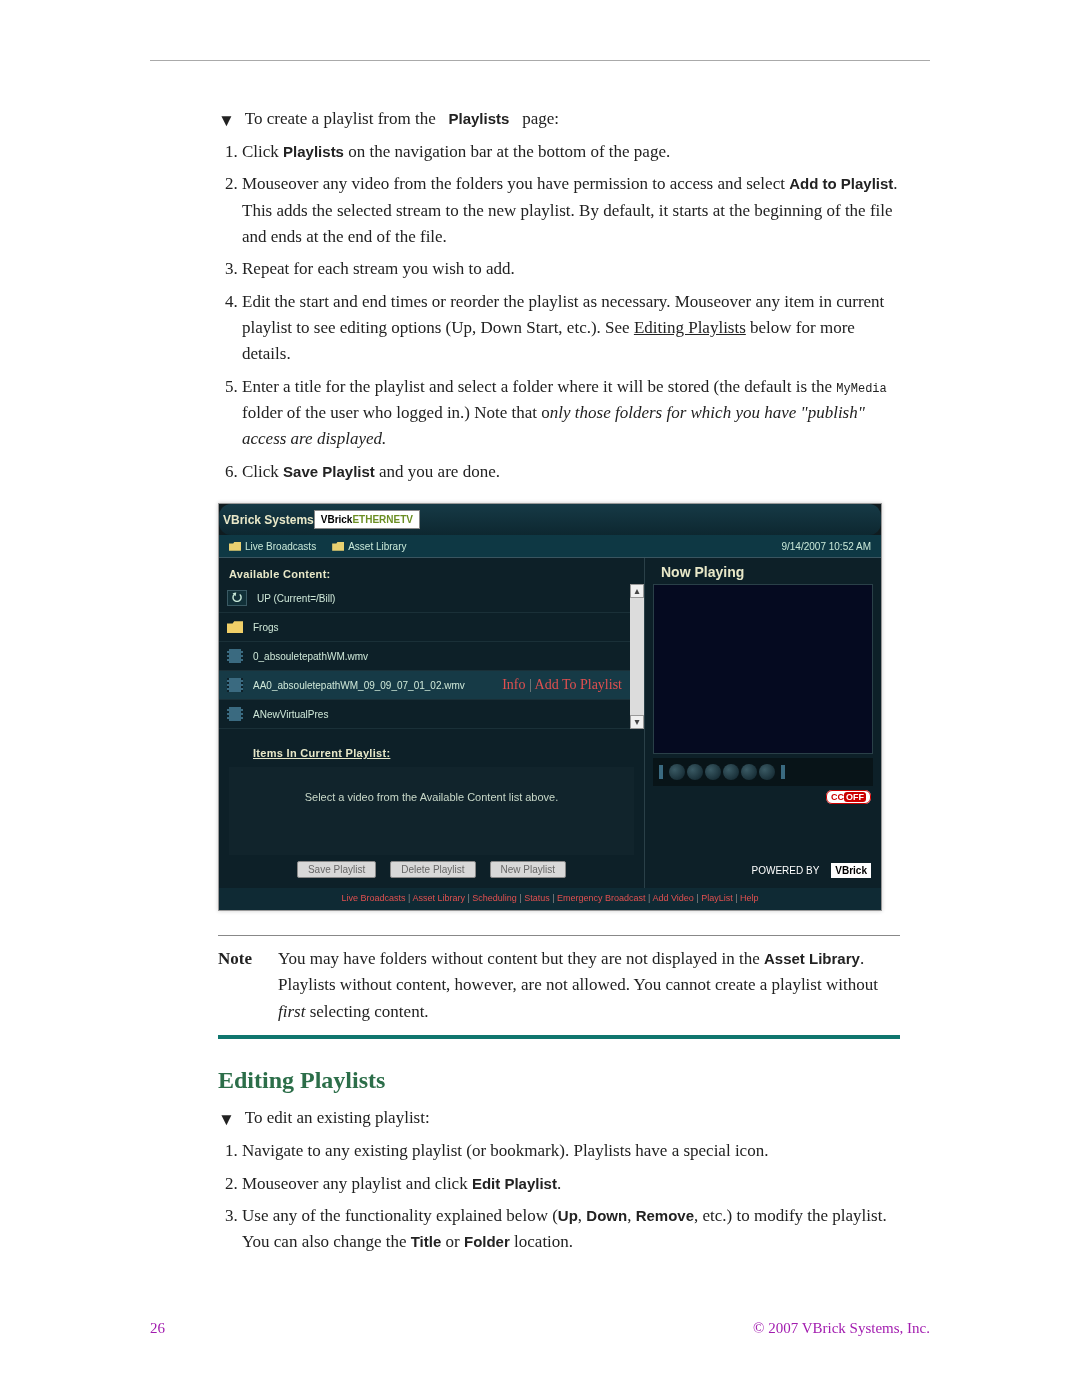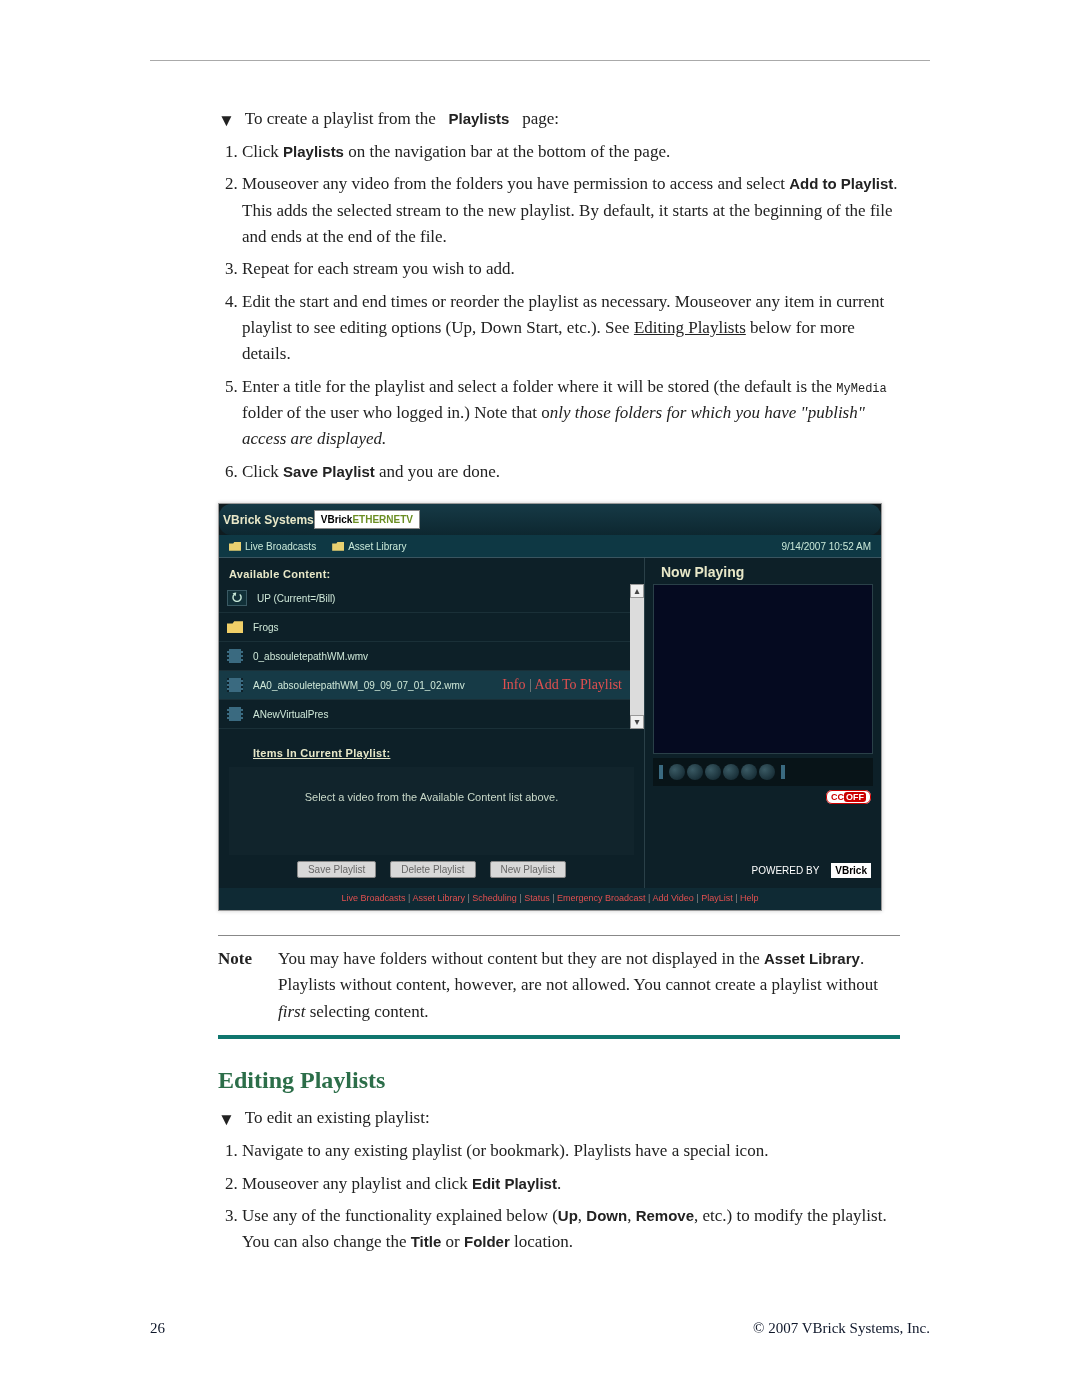--- a/index.html
+++ b/index.html
@@ -308,21 +308,21 @@
     flex-shrink: 0;
   }
   .note-box .note-body { flex: 1; }
 
   .page-footer {
     position: relative;
     margin: 64px 150px 0 150px;
     display: flex;
     justify-content: space-between;
     font-size: 15px;
-    color: #0f172a;
+    color: #a21caf;
     font-family: Georgia, serif;
   }
 </style>
 </head>
 <body>
 
 <div class="page">
   <hr class="hr-top">
 
   <div class="content">

